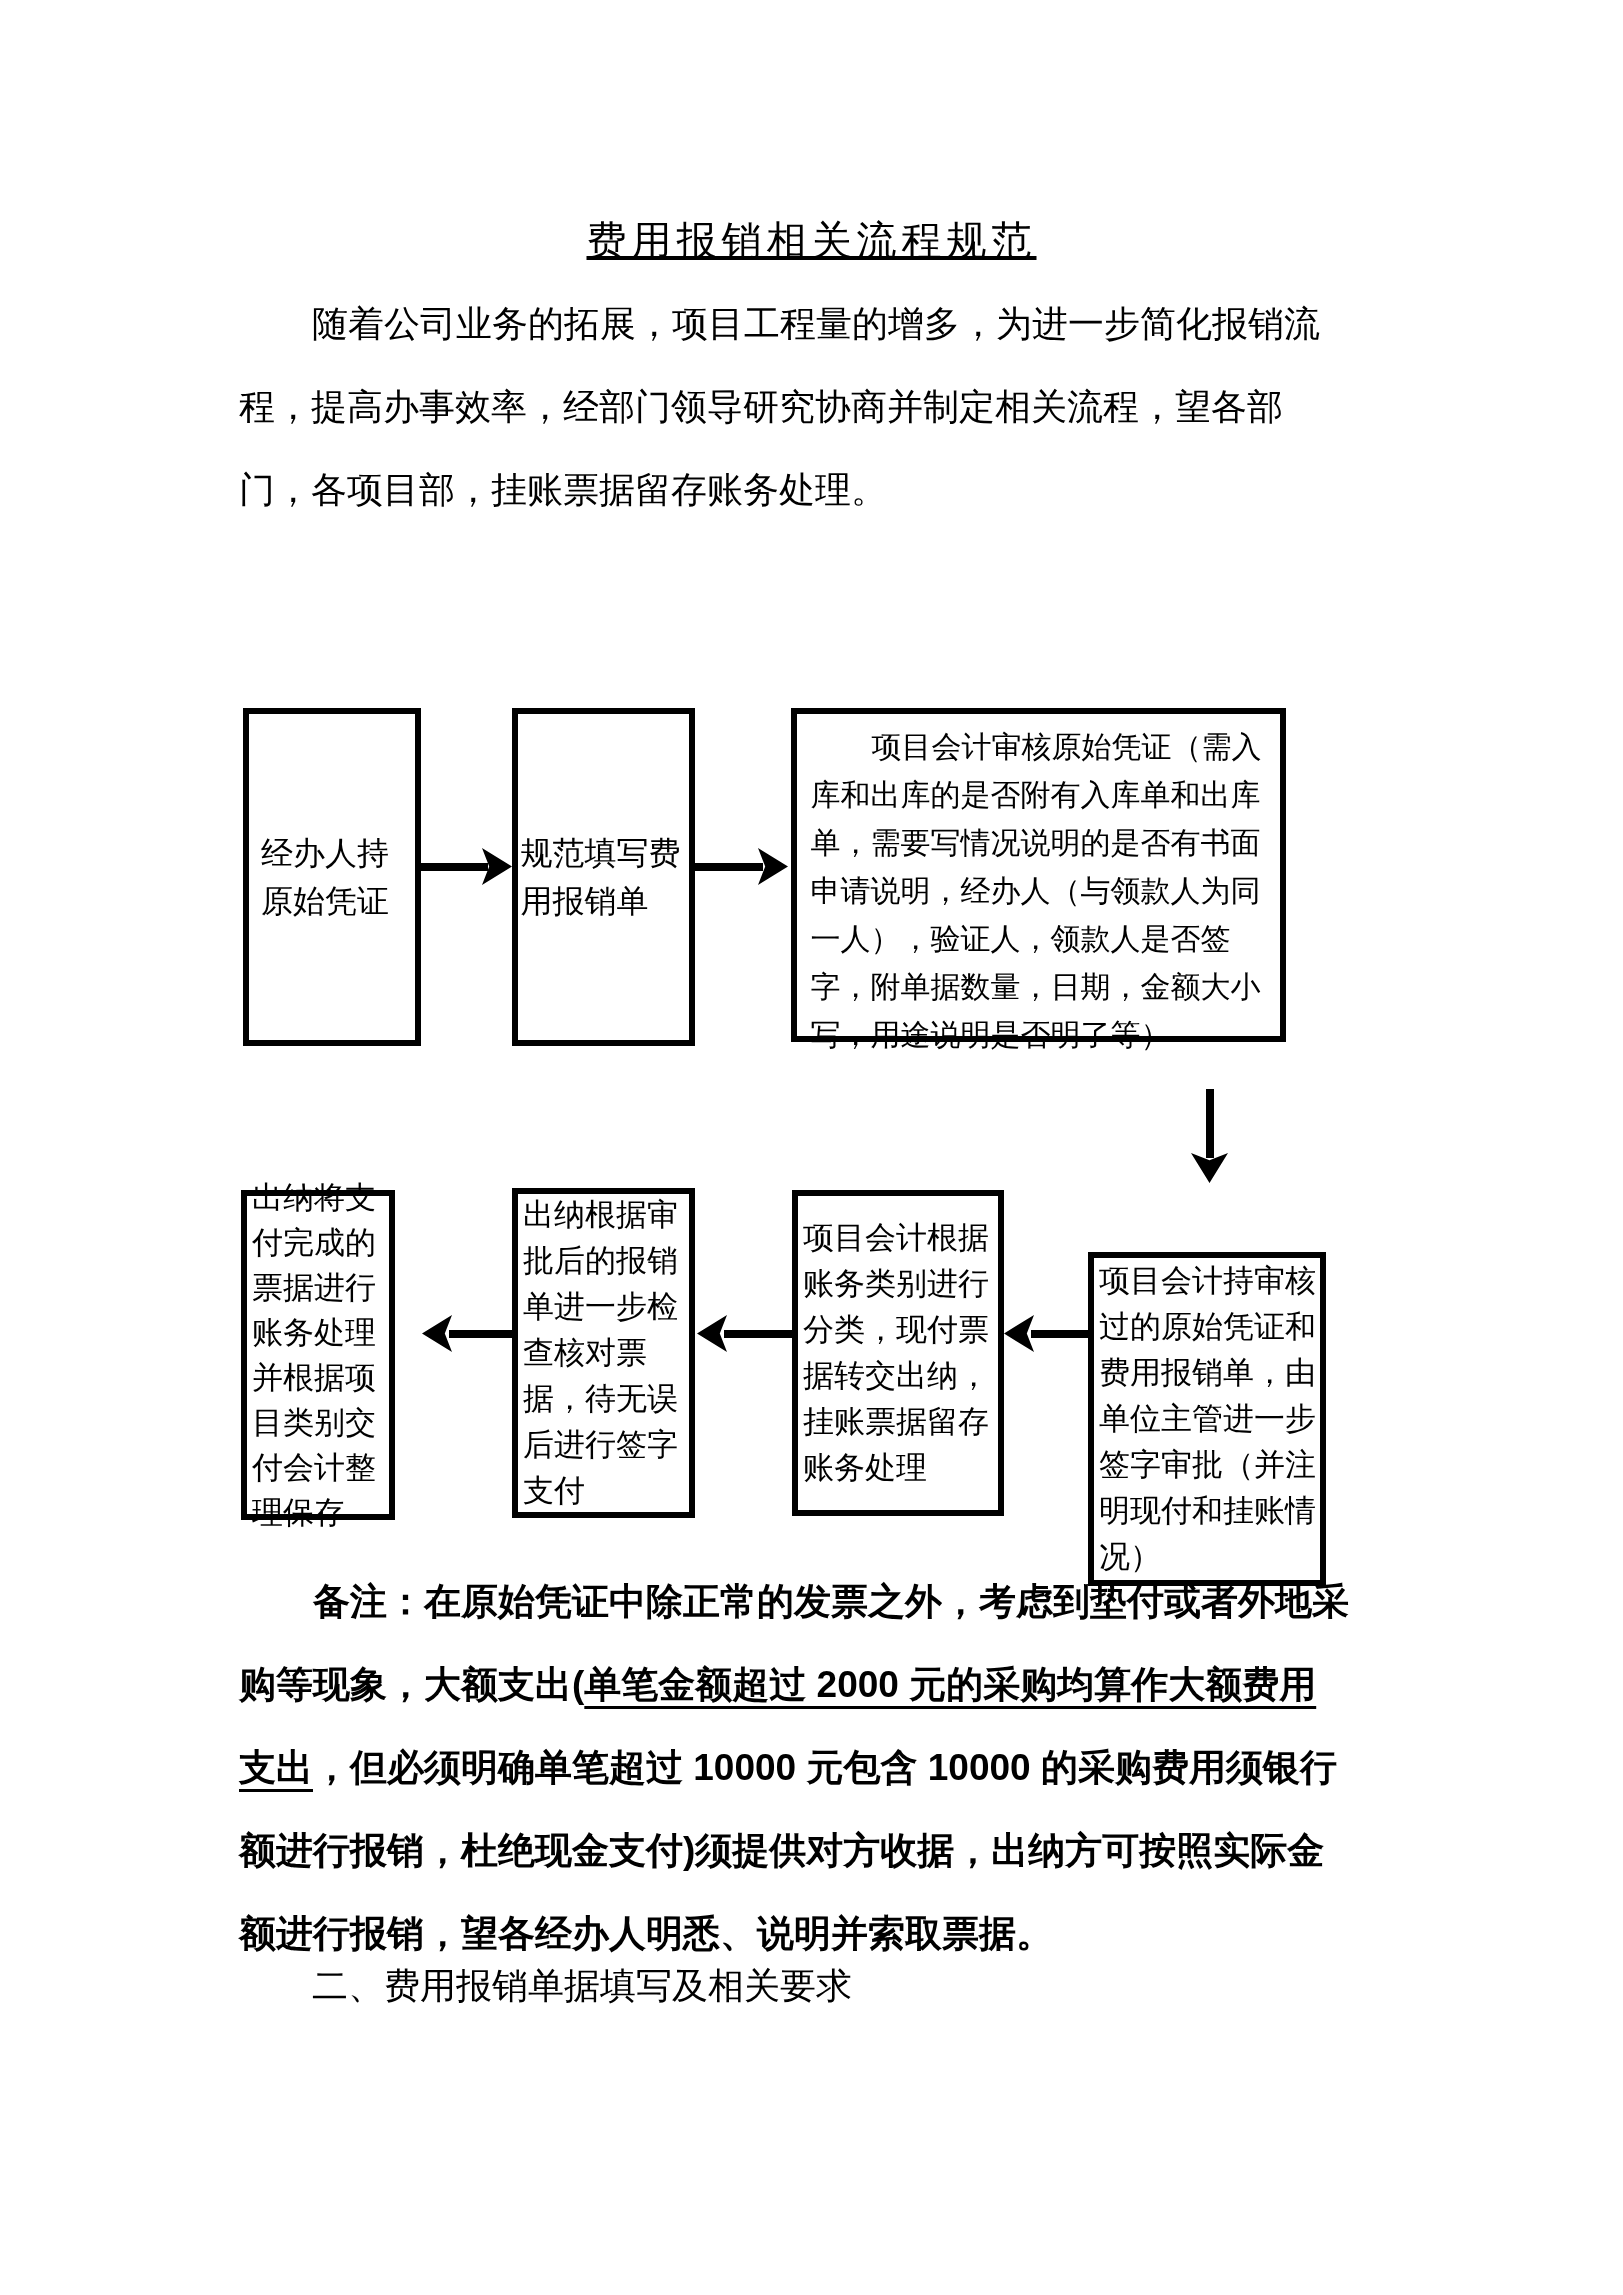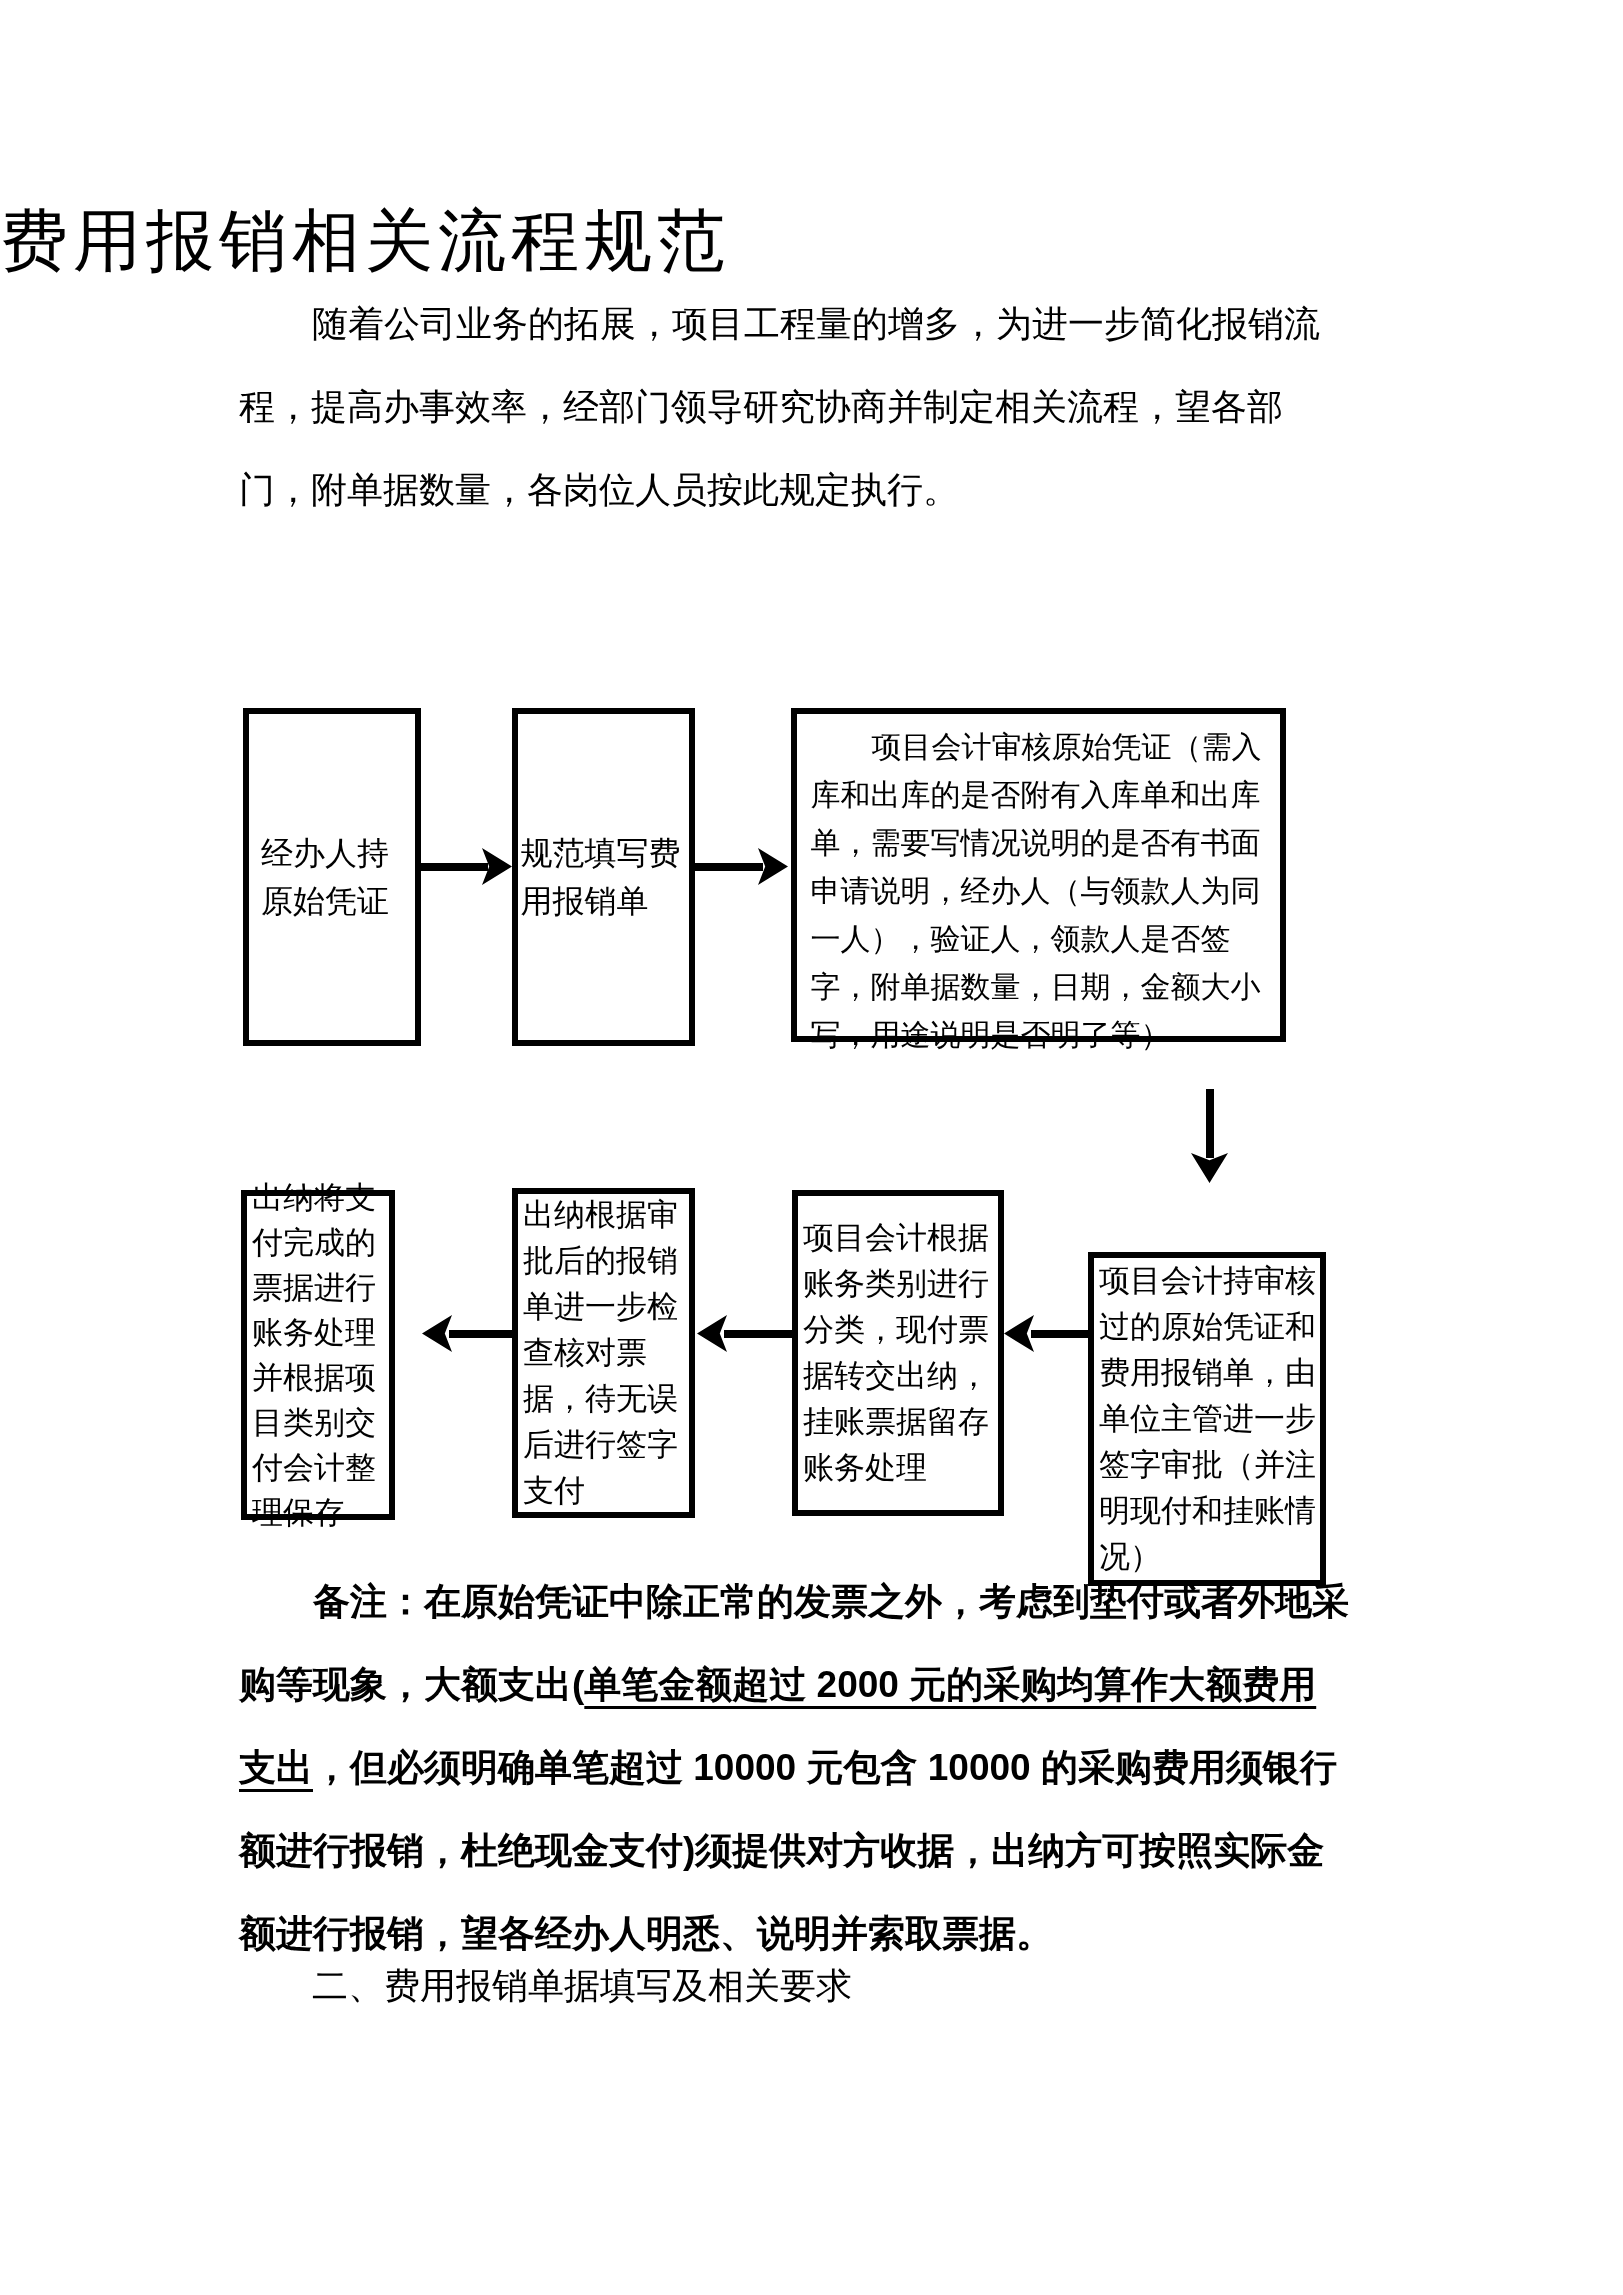--- a/index.html
+++ b/index.html
@@ -8,23 +8,25 @@
     width:1623px;height:2295px;
     margin:0 auto;
     background:#ffffff;
     color:#000;
     font-family:"Liberation Serif","DejaVu Serif",serif;
     overflow:hidden;
   }
   
   .title{
     position:absolute;top:203px;left:0;right:0;
-    font-size:68px;line-height:76px;
+    text-align:center;
+    font-size:40px;line-height:76px;
     letter-spacing:5px;
     font-weight:400;
+    text-decoration:underline;
   }
   
   .intro{
     position:absolute;top:283px;left:239px;width:1154px;
     font-size:36px;line-height:83px;
   }
   .indent2em{text-indent:73px;}
   
   .heading{
     position:absolute;left:239px;width:1154px;
@@ -92,21 +94,21 @@
 </head>
 <body>
 
 <div class="page">
 
   <div class="title">费用报销相关流程规范</div>
 
   <div class="intro">
     <div class="indent2em">随着公司业务的拓展，项目工程量的增多，为进一步简化报销流</div>
     <div>程，提高办事效率，经部门领导研究协商并制定相关流程，望各部</div>
-    <div>门，附单据数量，各岗位人员按此规定执行。</div>
+    <div>门，各项目部，挂账票据留存账务处理。</div>
   </div>
 
 
   <div>
 
     <div class="fbox b1">
       <span>经办人持原始凭证</span>
     </div>
     <div class="fbox b2">
       <span>规范填写费用报销单</span>

